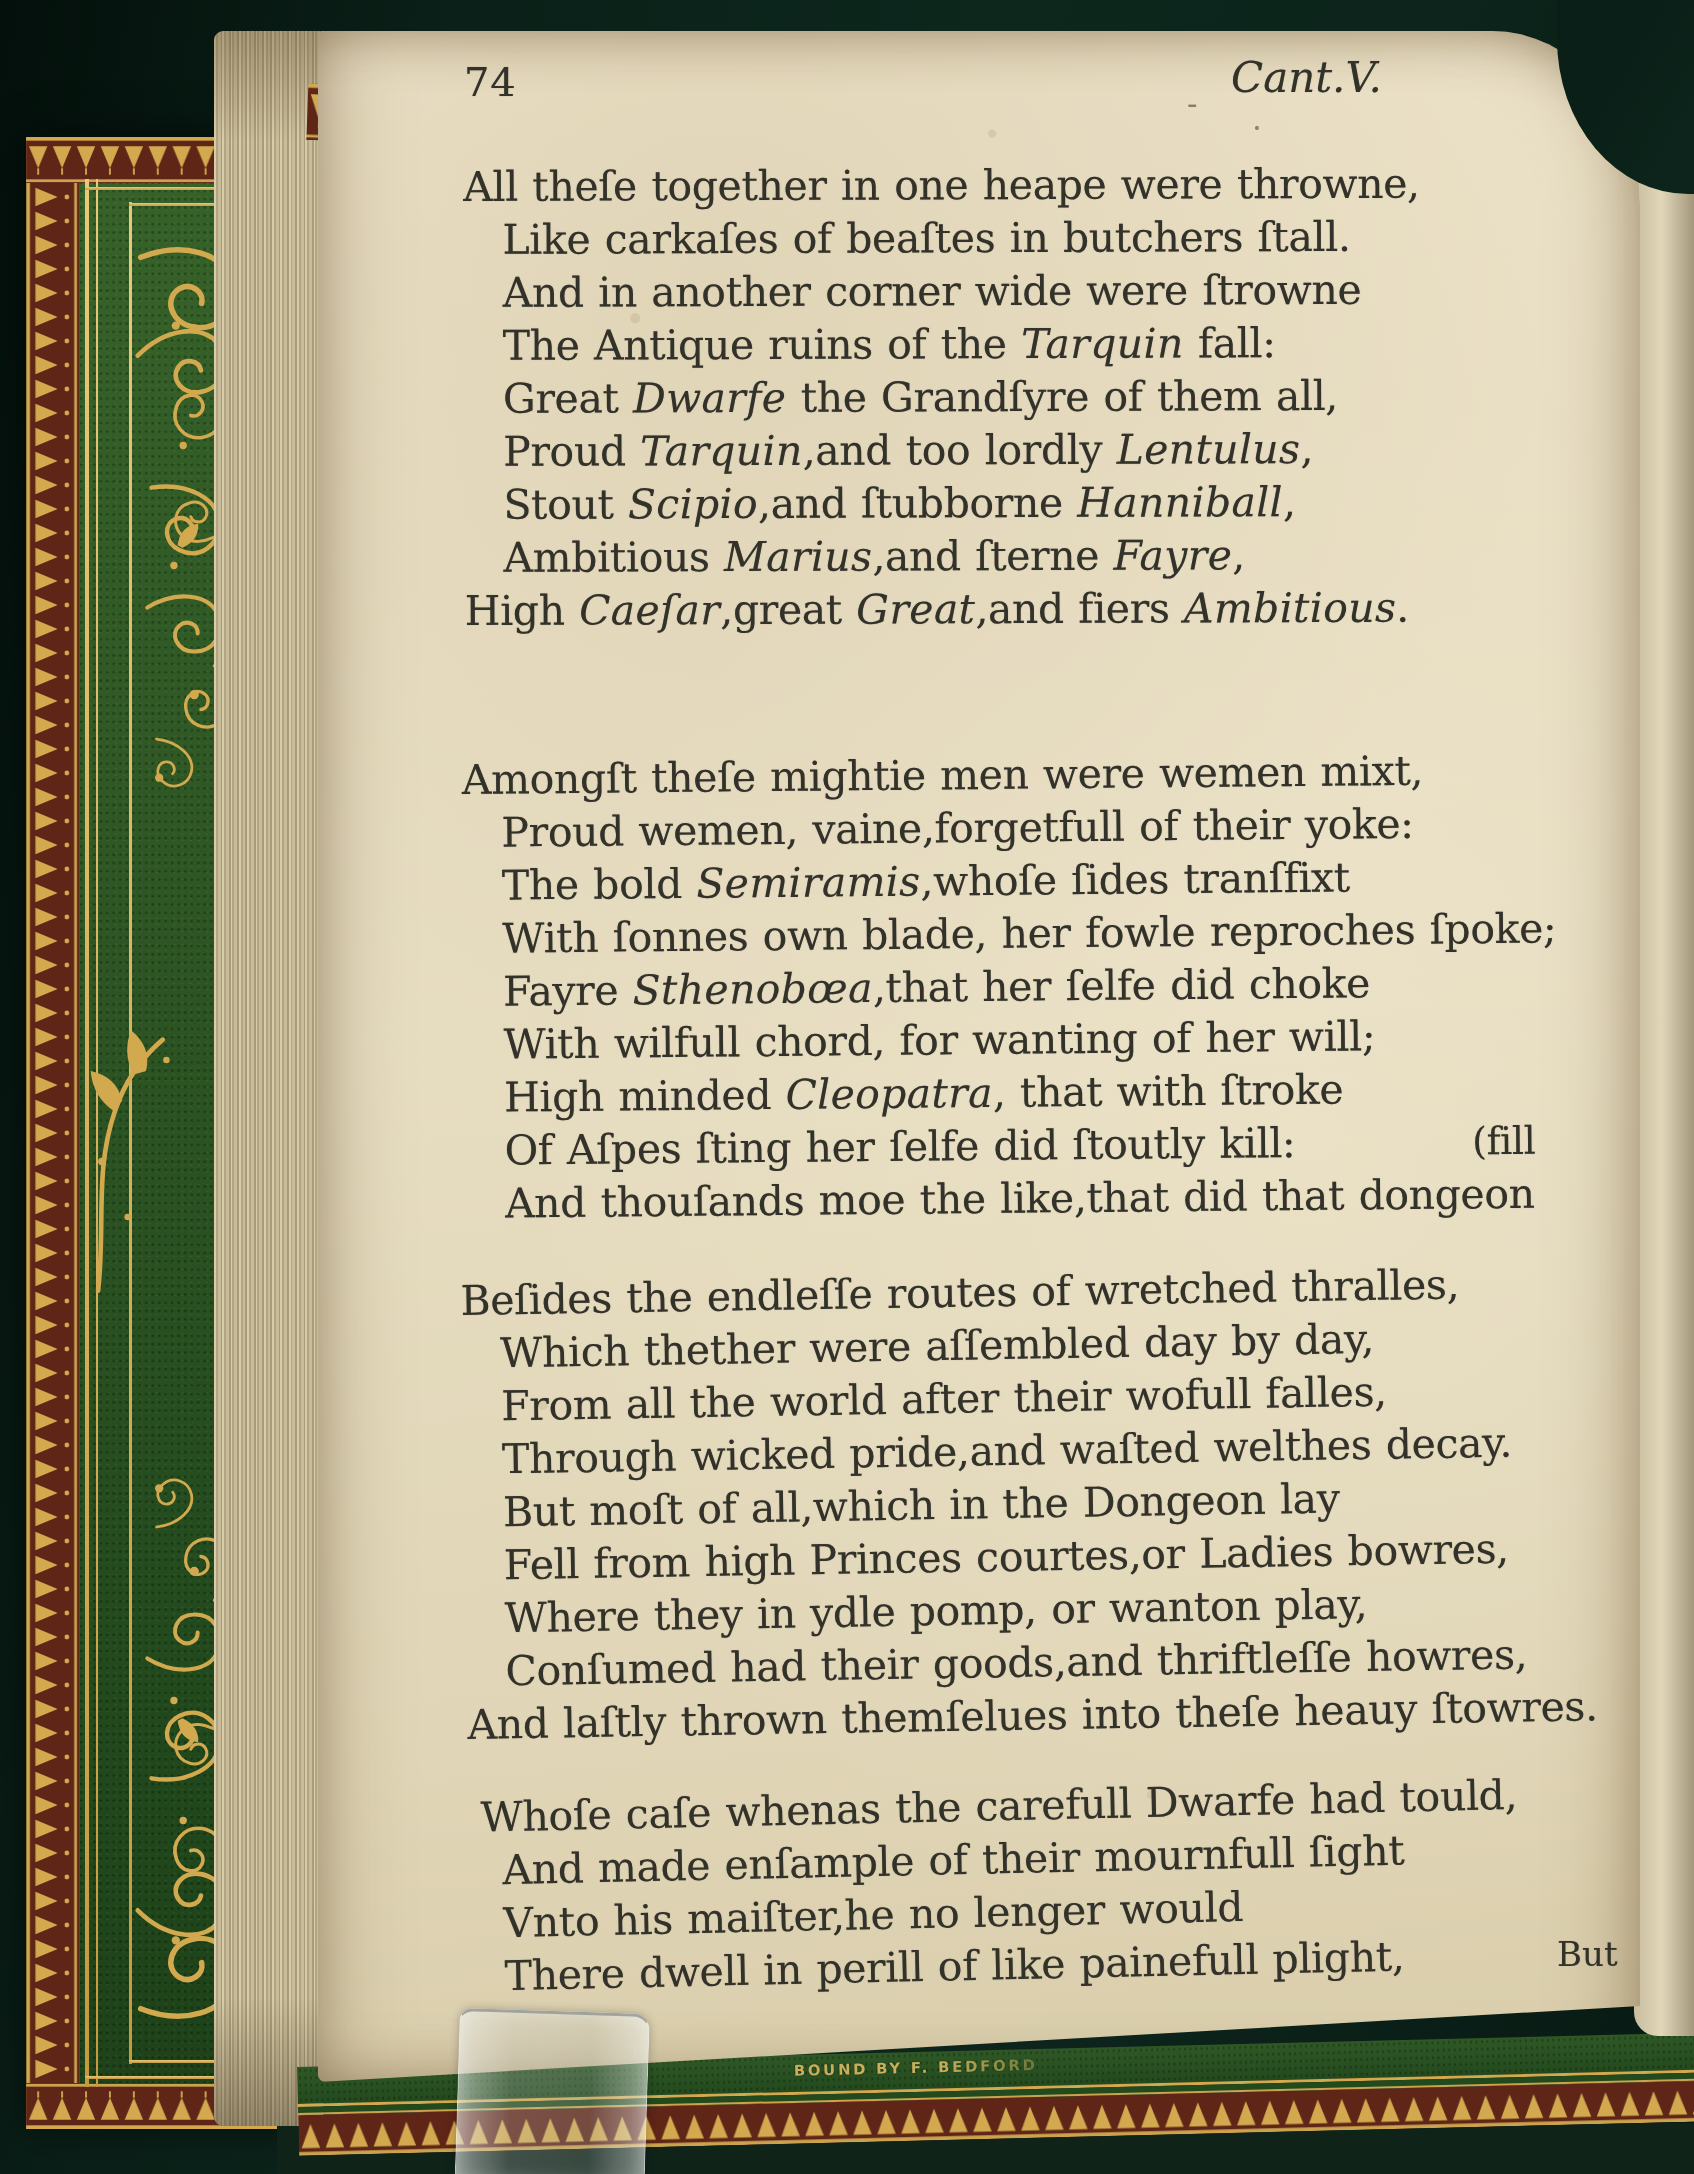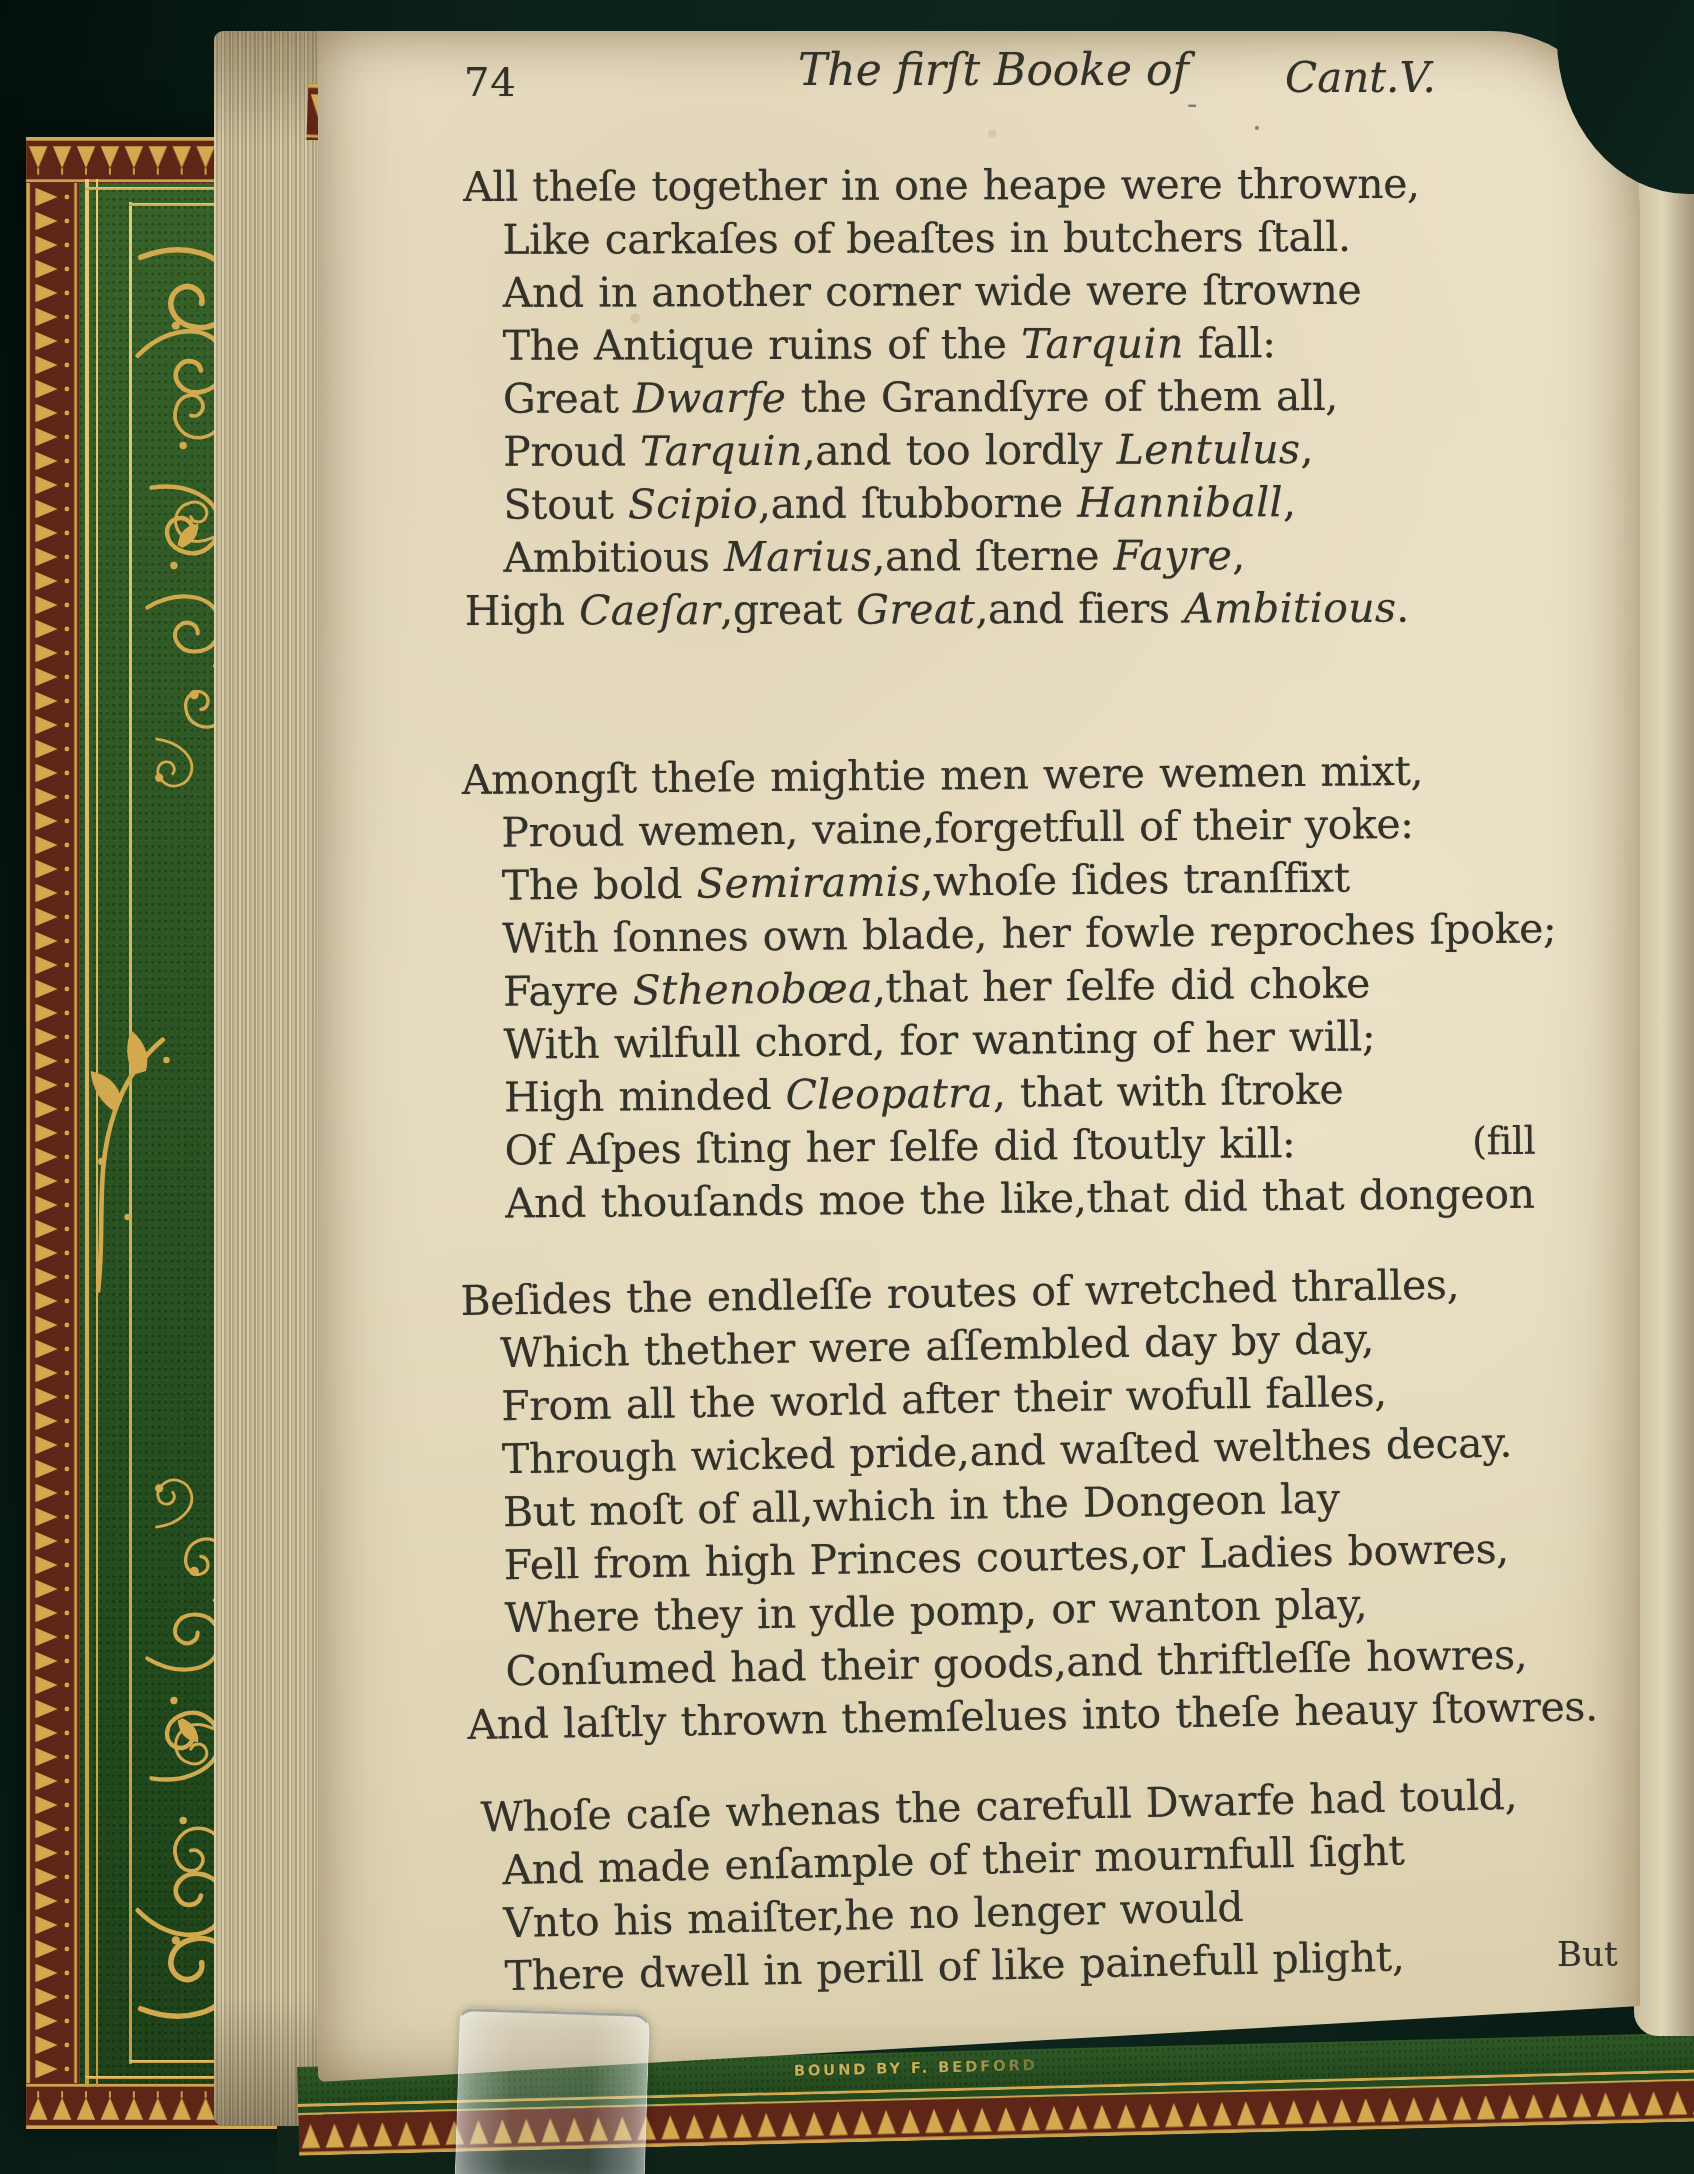--- a/index.html
+++ b/index.html
@@ -88,21 +88,21 @@
       inset -48px 0 74px -37px rgba(120,95,60,.50),
       inset 0 31px 52px -28px rgba(120,95,60,.40),
       inset 0 -41px 61px -37px rgba(120,95,60,.35);
     color:#33322a;}
   .page *{position:absolute;}
 
   .page-number{left:146px;top:28px;font-size:40px;letter-spacing:0.9px;
     text-shadow:0 0 0.9px rgba(40,40,30,.5);text-align:center;}
   .running-title{left:480px;top:13px;font-size:44px;font-style:italic;letter-spacing:0;
     text-shadow:0 0 0.9px rgba(40,40,30,.45);}
-  .canto{left:967px;top:22px;font-size:42px;font-style:italic;
+  .canto{left:913px;top:22px;font-size:42px;font-style:italic;
     text-shadow:0 0 0.9px rgba(40,40,30,.45);text-align:right;}
   .stray-a{left:869px;top:54px;font-size:31px;opacity:.55;}
   .stray-b{left:934px;top:70px;font-size:31px;opacity:.5;}
 
   .stanzas{left:0;top:0;right:0;bottom:0;margin-top:44px;}
   .stanza{left:146px;width:1135px;transform-origin:left center;}
   .stanza .line{position:relative;height:53px;font-size:41px;line-height:52px;
     letter-spacing:-0.4px;word-spacing:1.8px;white-space:nowrap;
     text-shadow:0 0 0.9px rgba(45,45,35,.45);}
   .stanza .line span{position:static;}
@@ -330,21 +330,20 @@
         <rect y="40" width="26" height="4" fill="#caa34f"></rect>
       </pattern>
         </defs>
       <rect width="1514" height="44" fill="url(#bandB)"></rect>
     </svg>
   </div>
 </div>
 
 <div class="page">
   <div class="page-number">74</div>
-  <div class="running-title">The firſt Booke of</div>
   <div class="stray-a">-</div>
   <div class="stray-b">.</div>
   <div class="canto">Cant.V.</div>
   <div class="stanzas">
       <div class="stanza" style="top: 86px; transform: rotate(-0.2deg);">
         <div class="line"><span>All theſe together in one heape were throwne,</span></div>
         <div class="line ind"><span>Like carkaſes of beaſtes in butchers ſtall.</span></div>
         <div class="line ind"><span>And in another corner wide were ſtrowne</span></div>
         <div class="line ind"><span>The Antique ruins of the </span><span class="it">Tarquin</span><span> fall:</span></div>
         <div class="line ind"><span>Great </span><span class="it">Dwarfe</span><span> the Grandſyre of them all,</span></div>

